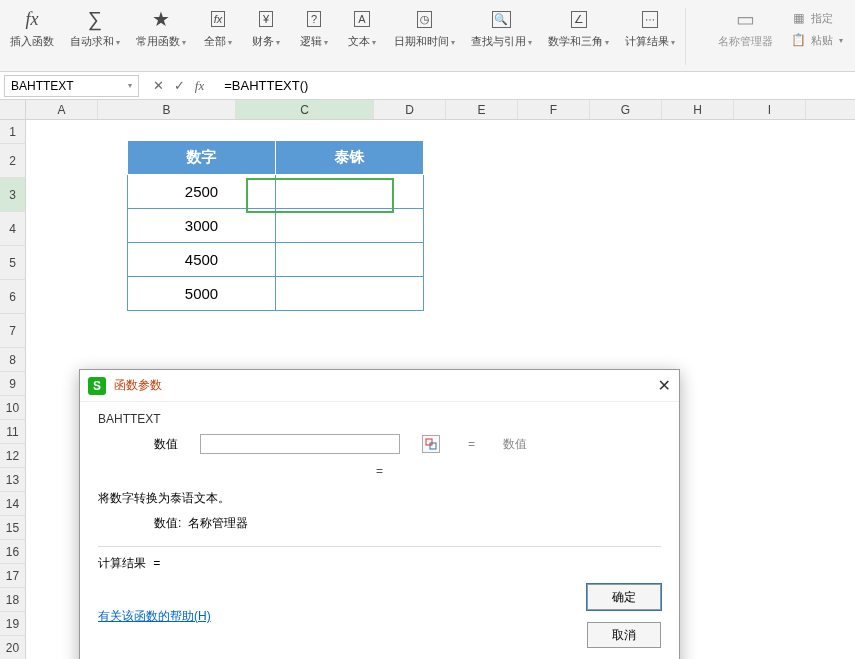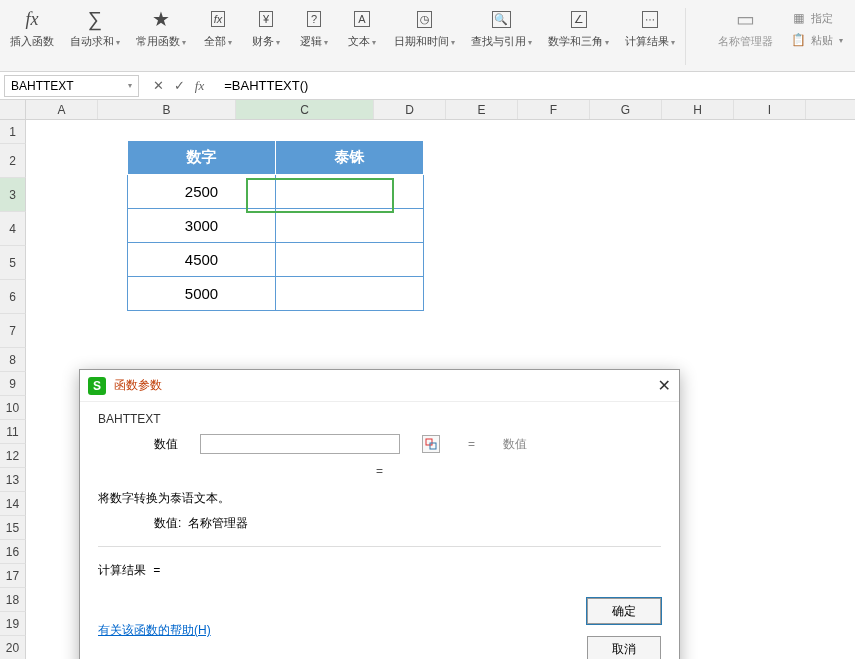--- a/index.html
+++ b/index.html
@@ -59,21 +59,21 @@
 .dlg-param-row { display: flex; align-items: center; gap: 22px; margin: 6px 0 10px 40px;}
 .dlg-param-label { width: 40px; text-align: right; }
 .dlg-param-input { width: 200px; height: 20px; border: 1px solid #aaa; padding: 0 4px; }
 .dlg-ref { width:18px; height:18px; border:1px solid #aaa; background:#f8f8f8; display:flex; align-items:center; justify-content:center; }
 .dlg-eq { color:#888; margin: 0 6px;}
 .dlg-val { color:#888; }
 .dlg-center-eq { text-align:center; color:#555; margin: 8px 0 12px; }
 .dlg-desc { font-size:12px; margin-bottom:8px; }
 .dlg-desc2 { margin-left:56px; margin-bottom:14px; font-size:12px;}
 .dlg-hr { border-top:1px solid #ddd; margin: 6px 0;}
-.dlg-result { font-size:12px; margin: 15px 0; font-family: Liberation Mono, monospace;}
+.dlg-result { font-size:12px; margin: 8px 0; font-family: Liberation Mono, monospace;}
 .dlg-footer { display:flex; align-items:center; padding: 4px 0 14px;}
 .dlg-link { color: #0066cc; text-decoration: underline; font-size:12px; cursor:pointer; }
 .dlg-btns { margin-left:auto; display:flex; gap:12px;flex-direction:column;}
 .dlg-btn { width:74px; height:26px; border:1px solid #999; background:#f5f5f5; font-size:12px; cursor:pointer;}
 .dlg-btn.primary { box-shadow: 0 0 0 1px #2a7ab0; }
 </style>
 </head>
 <body>
 
 <div class="toolbar">

